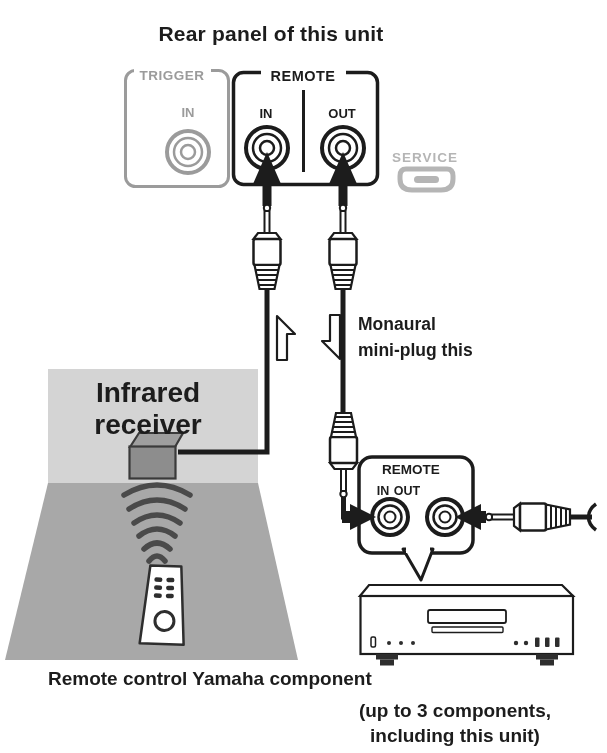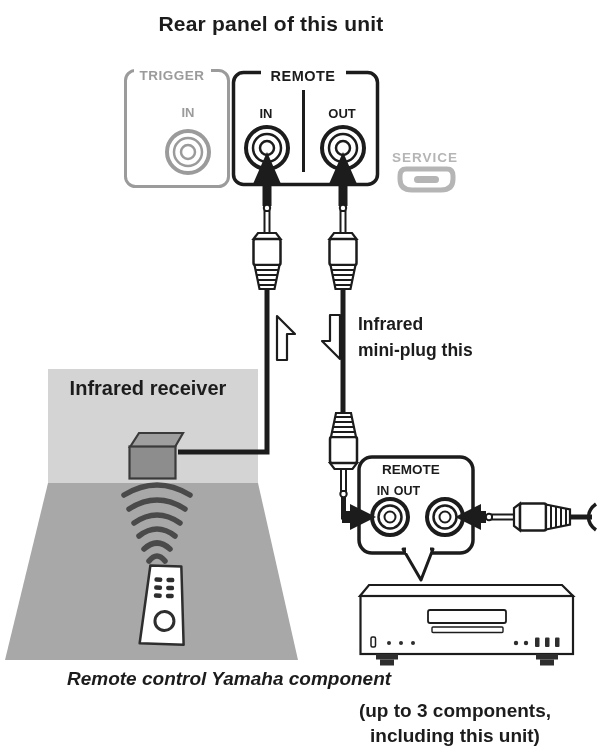--- a/index.html
+++ b/index.html
@@ -3,24 +3,24 @@
 <meta charset="utf-8">
 <style>
   html,body{margin:0;padding:0;background:#fff;}
   .stage{
     position:relative;width:607px;height:753px;background:#fff;overflow:hidden;
     font-family:"Liberation Sans",sans-serif;color:var(--ink,#1c1c1c);
   }
   .stage svg{position:absolute;left:0;top:0;}
   svg text{font-family:"Liberation Sans",sans-serif;font-weight:bold;}
   .overlay{position:absolute;font-weight:bold;color:var(--ink,#1c1c1c);}
-  .title{left:96px;top:12px;width:350px;text-align:center;font-size:21px;letter-spacing:.2px;}
+  .title{left:96px;top:22px;width:350px;text-align:center;font-size:21px;letter-spacing:.2px;}
   .cable-note{left:358px;top:311px;font-size:17.5px;line-height:26px;}
-  .infrared{left:48px;top:377px;width:200px;text-align:center;font-size:20px;}
-  .cap1{left:67px;top:668px;font-size:19px;font-style:italic;}
+  .infrared{left:48px;top:377px;width:200px;text-align:center;font-size:28px;}
+  .cap1{left:48px;top:668px;font-size:19px;}
   .cap23{left:300px;top:698px;width:310px;text-align:center;font-size:19px;line-height:25px;}
 </style>
 </head>
 <body>
 
 <div class="stage">
 
 <svg width="607" height="753" viewBox="0 0 607 753">
   <defs>
     <g id="plug-shape">
@@ -182,21 +182,21 @@
       <rect x="380" y="659.5" width="14" height="6"></rect>
       <rect x="536" y="654" width="22" height="5.5"></rect>
       <rect x="540" y="659.5" width="14" height="6"></rect>
     </g>
   </g>
 </svg>
 
   <div class="overlay title">Rear panel of this unit</div>
 
   <div class="overlay cable-note">
-    <div>Infrared</div>
+    <div>Monaural</div>
     <div>mini-plug this</div>
   </div>
 
   <div class="overlay infrared">Infrared receiver</div>
 
   <div class="overlay cap1">Remote control Yamaha component</div>
 
   <div class="overlay cap23">
     <div>(up to 3 components,</div>
     <div>including this unit)</div>

